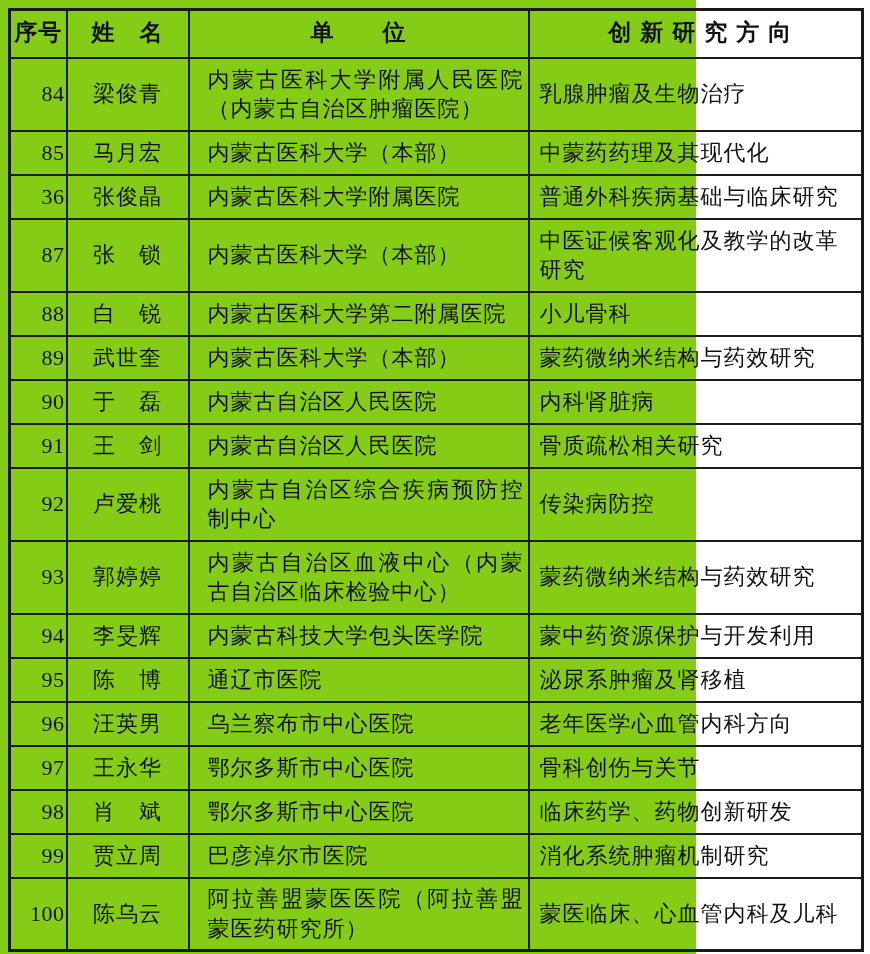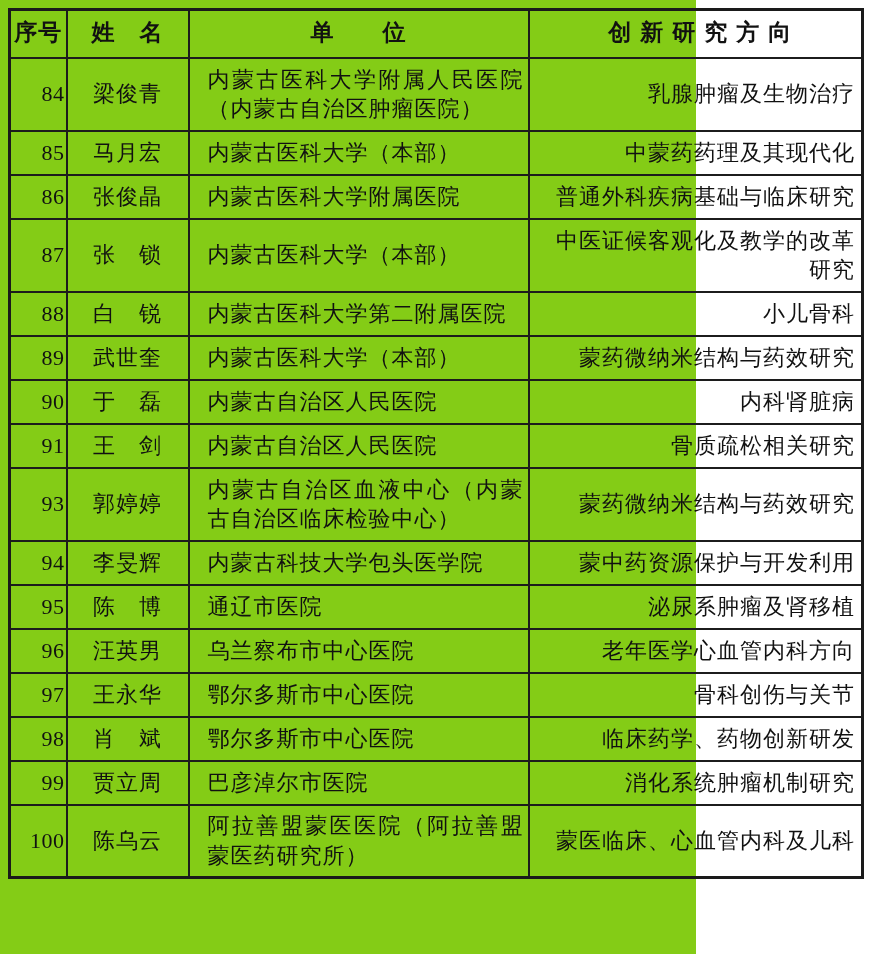--- a/index.html
+++ b/index.html
@@ -31,21 +31,21 @@
   td { font-size:22px; line-height:1.34; }
   tr.h-head { height:48px; }
   tr.h1 { height:44px; }
   tr.h2 { height:73px; }
   td.c-no   { text-align:right; font-size:22px; letter-spacing:0.5px; }
   td.c-name { text-align:center; }
   td.c-unit {
     text-align:justify; text-justify:inter-ideograph;
     padding:2px 4px 2px 18px;
   }
-  td.c-res  { text-align:right; padding:2px 6px 2px 10px; }
+  td.c-res  { text-align:left; padding:2px 6px 2px 10px; }
 </style>
 </head>
 <body>
 
 <div class="sheet">
   <table class="roster">
     <colgroup>
       <col class="w-no">
         <col class="w-name">
         <col class="w-unit">
@@ -66,21 +66,21 @@
         <td class="c-unit">内蒙古医科大学附属人民医院（内蒙古自治区肿瘤医院）</td>
         <td class="c-res">乳腺肿瘤及生物治疗</td>
       </tr>
       <tr class="h1">
         <td class="c-no">85</td>
         <td class="c-name">马月宏</td>
         <td class="c-unit">内蒙古医科大学（本部）</td>
         <td class="c-res">中蒙药药理及其现代化</td>
       </tr>
       <tr class="h1">
-        <td class="c-no">86</td>
+        <td class="c-no">36</td>
         <td class="c-name">张俊晶</td>
         <td class="c-unit">内蒙古医科大学附属医院</td>
         <td class="c-res">普通外科疾病基础与临床研究</td>
       </tr>
       <tr class="h2">
         <td class="c-no">87</td>
         <td class="c-name">张　锁</td>
         <td class="c-unit">内蒙古医科大学（本部）</td>
         <td class="c-res">中医证候客观化及教学的改革研究</td>
       </tr>
@@ -100,20 +100,26 @@
         <td class="c-no">90</td>
         <td class="c-name">于　磊</td>
         <td class="c-unit">内蒙古自治区人民医院</td>
         <td class="c-res">内科肾脏病</td>
       </tr>
       <tr class="h1">
         <td class="c-no">91</td>
         <td class="c-name">王　剑</td>
         <td class="c-unit">内蒙古自治区人民医院</td>
         <td class="c-res">骨质疏松相关研究</td>
+      </tr>
+      <tr class="h2">
+        <td class="c-no">92</td>
+        <td class="c-name">卢爱桃</td>
+        <td class="c-unit">内蒙古自治区综合疾病预防控制中心</td>
+        <td class="c-res">传染病防控</td>
       </tr>
       <tr class="h2">
         <td class="c-no">93</td>
         <td class="c-name">郭婷婷</td>
         <td class="c-unit">内蒙古自治区血液中心（内蒙古自治区临床检验中心）</td>
         <td class="c-res">蒙药微纳米结构与药效研究</td>
       </tr>
       <tr class="h1">
         <td class="c-no">94</td>
         <td class="c-name">李旻辉</td>

